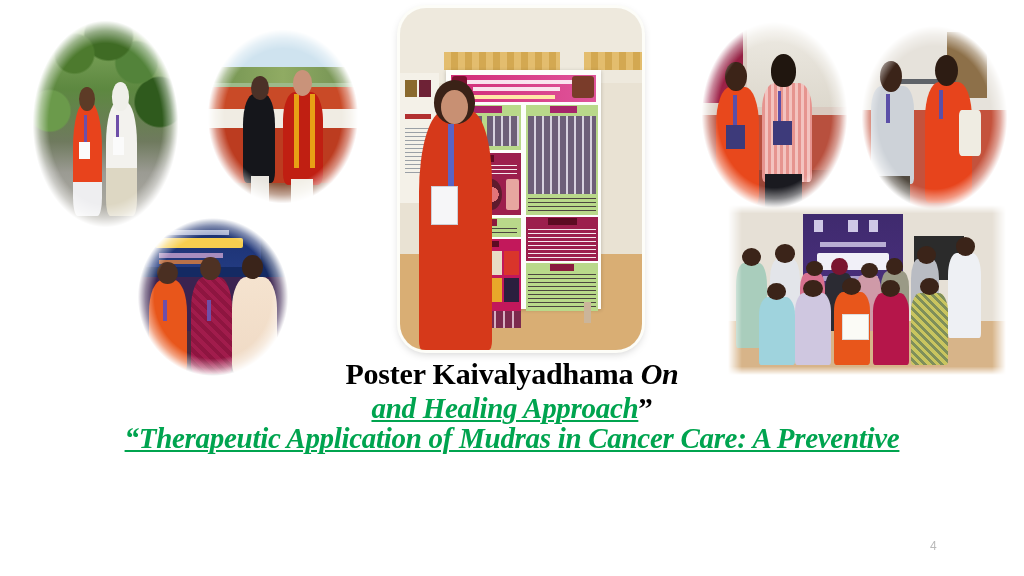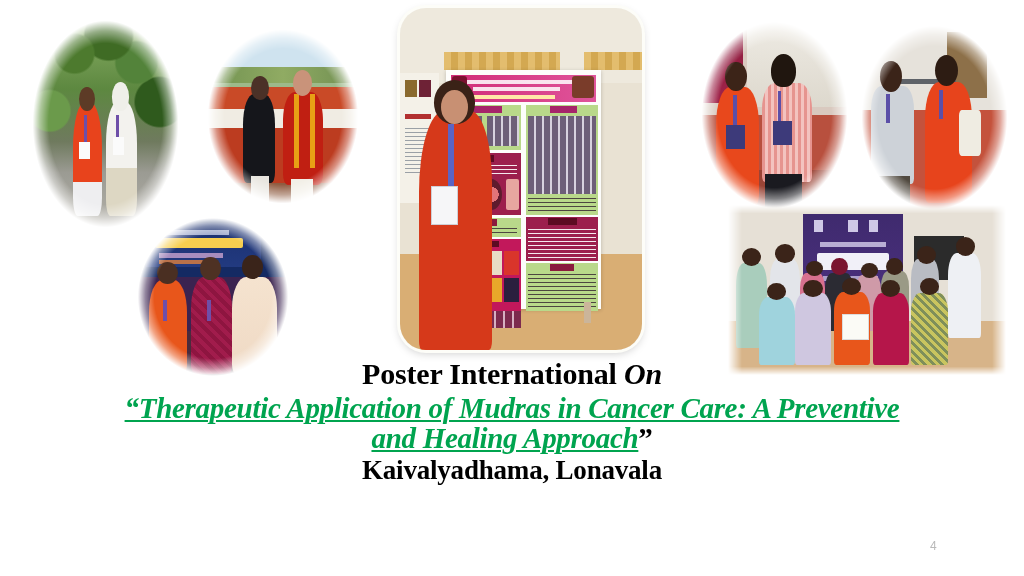--- a/index.html
+++ b/index.html
@@ -406,31 +406,30 @@
       <div class="g" style="left:52%; top:52%; width:13%; height:42%; background:#b5164a;"></div>
       <div class="gh" style="left:55%; top:44%; width:7%;  height:10%;"></div>
       <div class="g" style="left:66%; top:52%; width:13%; height:42%; background:repeating-linear-gradient(45deg,#c9c55f 0 3px,#7f8f5a 3px 6px);"></div>
       <div class="gh" style="left:69%; top:43%; width:7%;  height:10%;"></div>
     </div>
   </div>
 
   <div id="textblock">
 
     <div class="line1">
-      <span>Poster International </span><span class="ital">On</span>
+      <span>Poster Kaivalyadhama </span><span class="ital">On</span>
     </div>
 
     <div class="titlewrap">
+      <div class="greenline">
+        <span class="u">and Healing Approach</span><span class="blackq">”</span>
+      </div>
       <div class="greenline">
         <span class="u">“Therapeutic Application of Mudras in Cancer Care: A Preventive</span>
       </div>
-      <div class="greenline">
-        <span class="u">and Healing Approach</span><span class="blackq">”</span>
-      </div>
-    </div>
-
-
-    <div class="line5">Kaivalyadhama, Lonavala</div>
+    </div>
+
+
   </div>
 
   <div id="pagenum">4</div>
 
 </div>
 
 </body></html>

